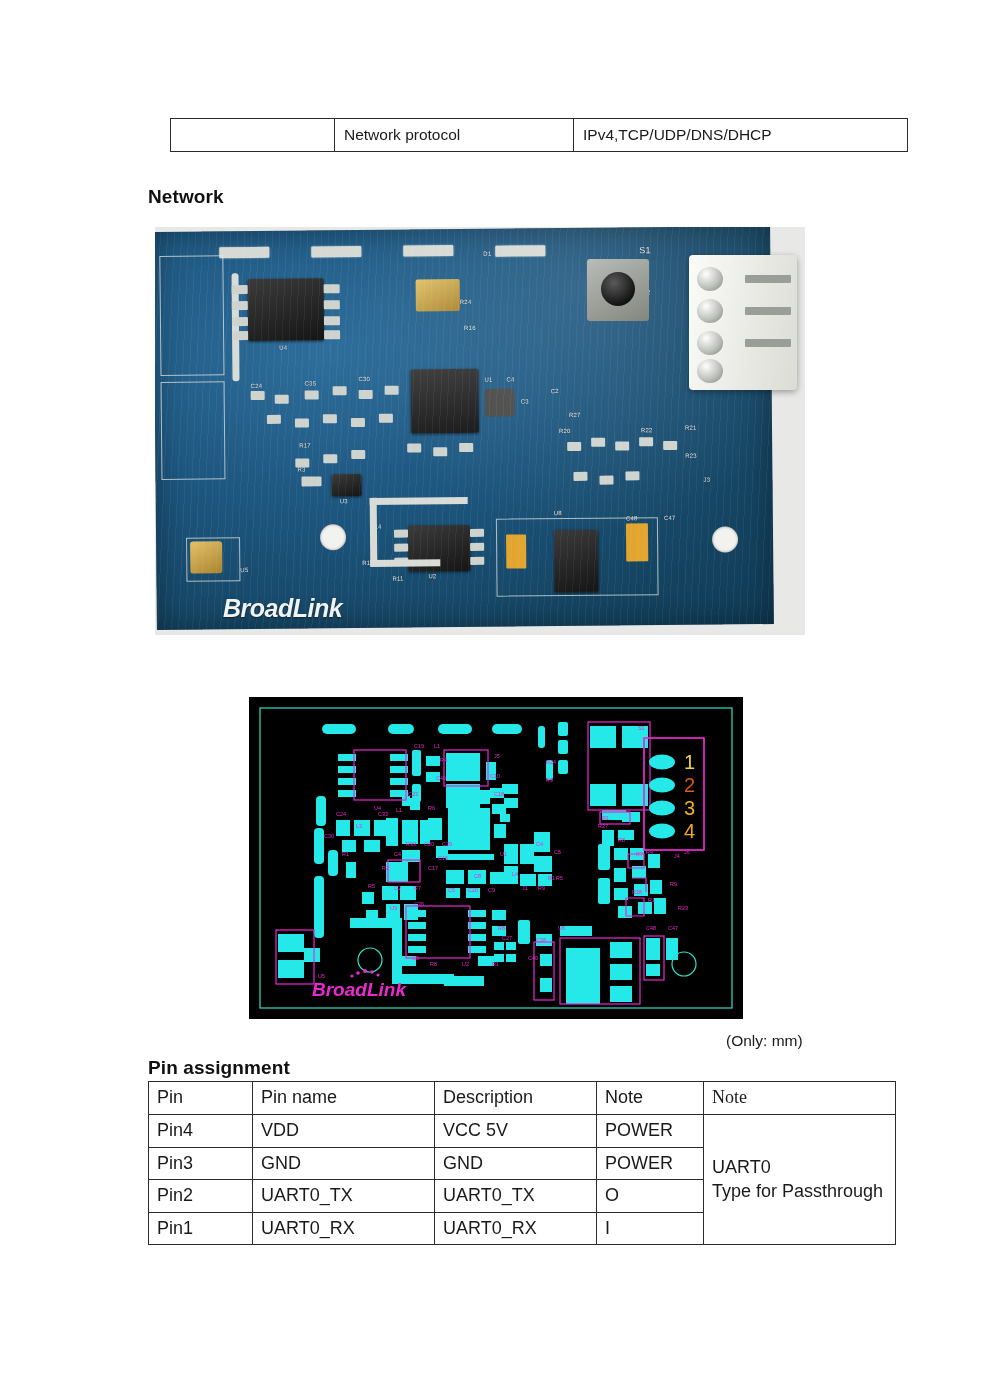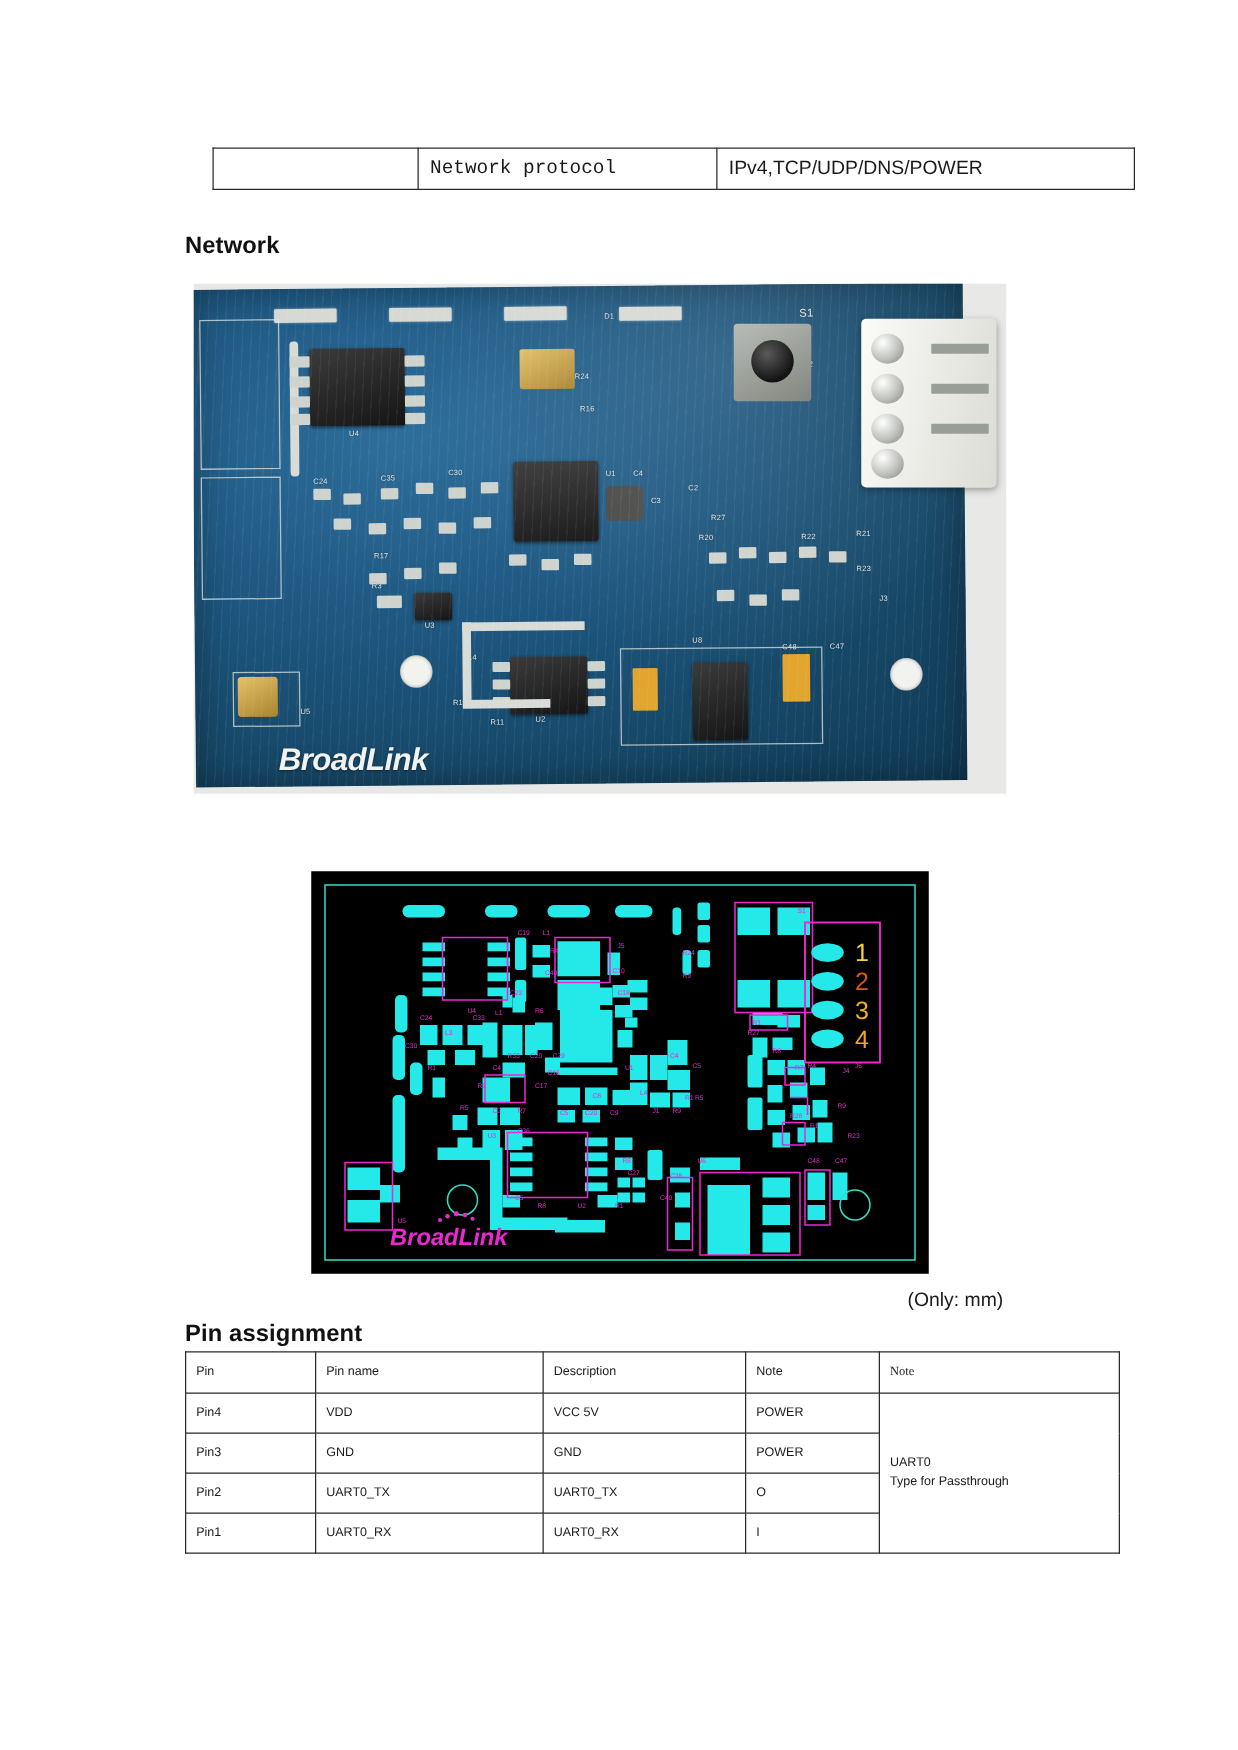--- a/index.html
+++ b/index.html
@@ -27,21 +27,21 @@
     font-size: 15.5px;
   }
   #spec-table td {
     border: 1.4px solid #2b2b2b;
     height: 30px;
     padding: 1px 9px;
     vertical-align: middle;
     line-height: 1.15;
   }
   .sc-a { width: 145px; }
-  .sc-b { width: 220px; font-family: Liberation Mono, monospace; }
+  .sc-b { width: 220px; }
   .sc-c { width: 315px; }
 
   
   .section-heading {
     position: absolute;
     font-size: 19px;
     font-weight: bold;
     letter-spacing: .1px;
     color: #111;
   }
@@ -146,21 +146,21 @@
   }
 
   
   #pin-table {
     position: absolute;
     left: 148px;
     top: 1081px;
     width: 662px;
     border-collapse: collapse;
     table-layout: fixed;
-    font-size: 10px;
+    font-size: 18px;
   }
   #pin-table td {
     border: 1.4px solid #2b2b2b;
     padding: 5px 8px;
     vertical-align: middle;
     height: 21px;
     line-height: 1.2;
   }
   #pin-table tr:first-child td { height: 22px; }
   .pc-1 { width: 87px; }
@@ -172,21 +172,21 @@
   .note-cell div { margin: 3px 0; }
 </style>
 </head>
 <body>
 
 <table id="spec-table">
   <tbody>
     <tr>
       <td class="sc-a"></td>
       <td class="sc-b">Network protocol</td>
-      <td class="sc-c">IPv4,TCP/UDP/DNS/POWER</td>
+      <td class="sc-c">IPv4,TCP/UDP/DNS/DHCP</td>
     </tr>
   </tbody>
 </table>
 
 <div class="section-heading" id="hardware-heading">Network</div>
 
 <div id="pcb-photo">
   <div class="board">
 
     <div class="pad" style="left:66px;  top:16px; width:50px; height:11px;"></div>

